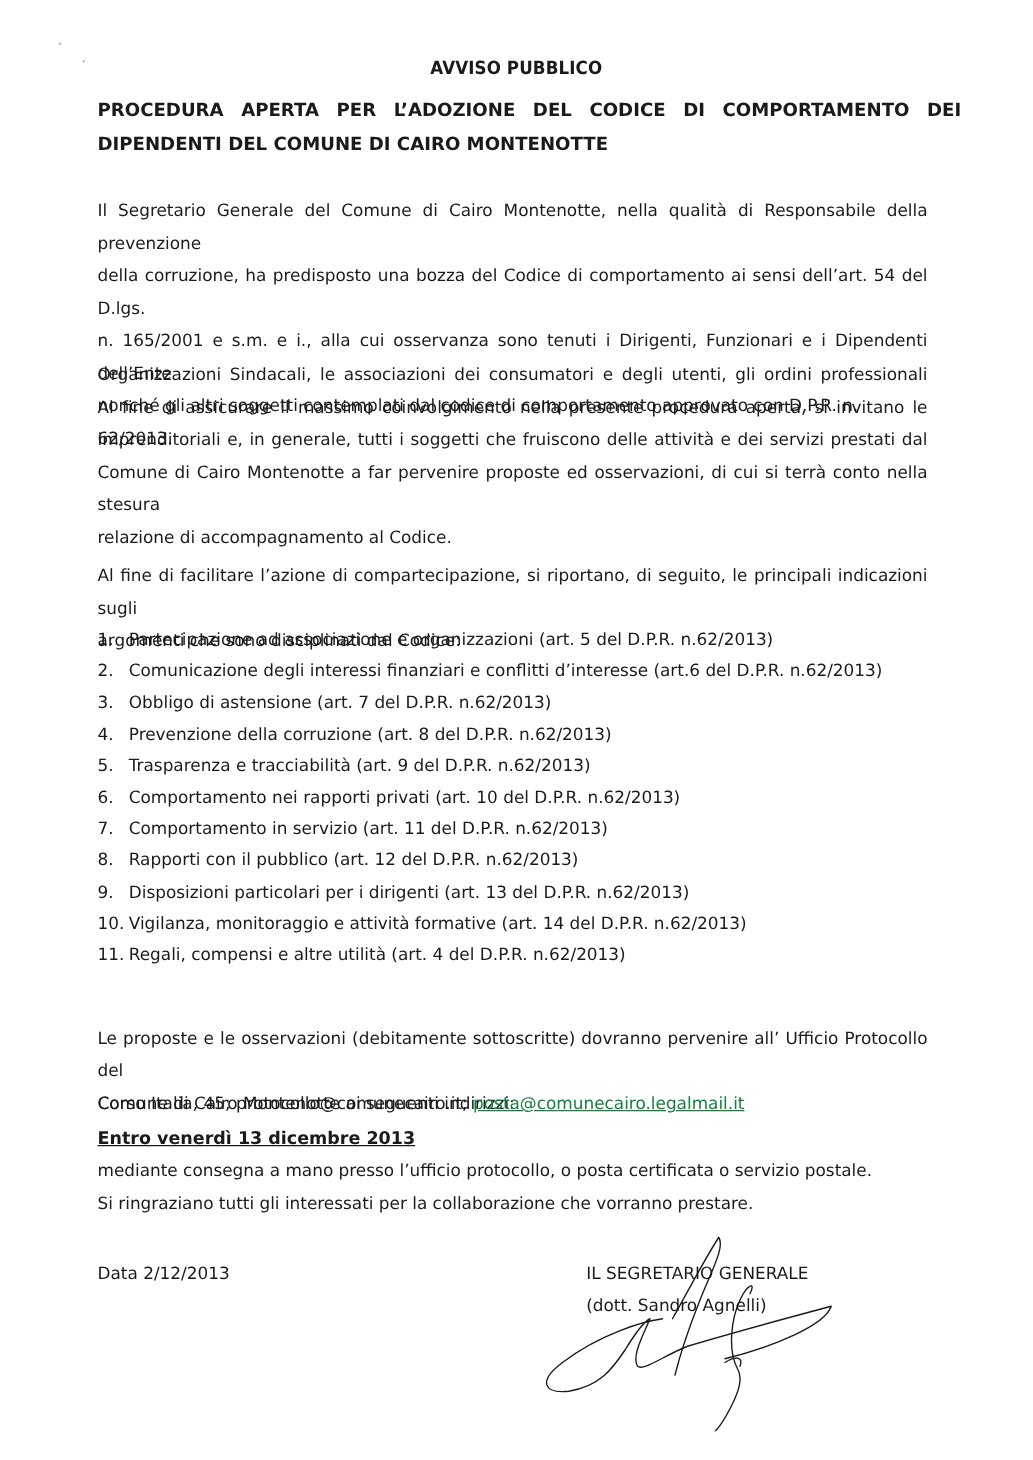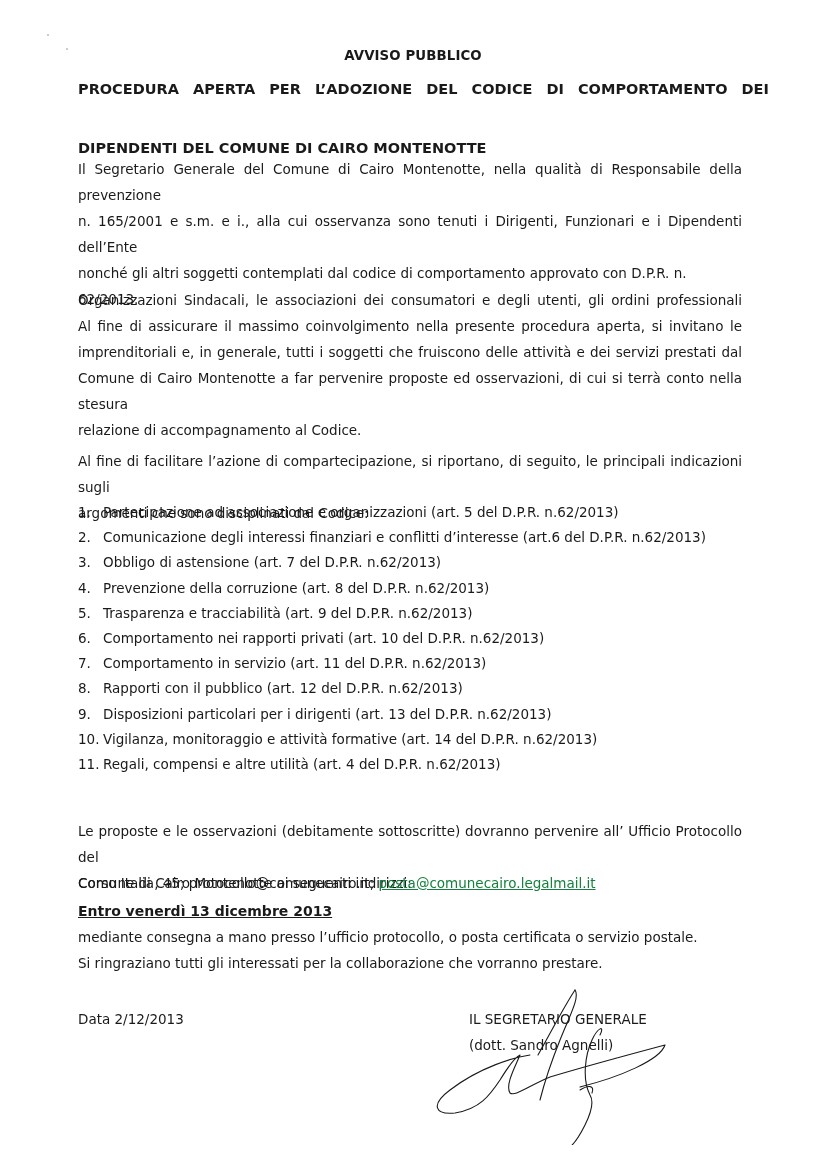--- a/index.html
+++ b/index.html
@@ -13,21 +13,21 @@
     position: absolute; left: 0; width: 826px; top: 47px;
     text-align: center; font-weight: bold; font-size: 14.5px; letter-spacing: 0.1px;
     transform: scaleX(0.92);
   }
   .subtitle {
     position: absolute; left: 78px; width: 664px; top: 76px;
     font-weight: bold; font-size: 14.5px; line-height: 27px;
     text-align: justify; text-align-last: left;
   }
   .subtitle .l1 { display: block; text-align: justify; text-align-last: justify; white-space: nowrap; word-spacing: 9px; }
-  .subtitle .l2 { display: block; margin-top: 32px; }
+  .subtitle .l2 { display: block; }
   .para {
     position: absolute; left: 78px; width: 664px;
     font-size: 13.5px; line-height: 26px; text-align: justify;
   }
   .para .j { display: block; text-align: justify; text-align-last: justify; }
   .para .n { display: block; text-align: left; }
   .p1 { top: 156px; }
   .p2 { top: 287px; }
   .p3 { top: 448px; }
   .list {
@@ -60,20 +60,21 @@
 
   <div class="title">AVVISO PUBBLICO</div>
 
   <div class="subtitle">
     <span class="l1">PROCEDURA APERTA PER L’ADOZIONE DEL CODICE DI COMPORTAMENTO DEI</span>
     <span class="l2">DIPENDENTI DEL COMUNE DI CAIRO MONTENOTTE</span>
   </div>
 
   <div class="para p1">
     <span class="j">Il Segretario Generale del Comune di Cairo Montenotte, nella qualità di Responsabile della prevenzione</span>
+    <span class="j">della corruzione, ha predisposto una bozza del Codice di comportamento ai sensi dell’art. 54 del D.lgs.</span>
     <span class="j">n. 165/2001 e s.m. e i., alla cui osservanza sono tenuti i Dirigenti, Funzionari e i Dipendenti dell’Ente</span>
     <span class="n">nonché gli altri soggetti contemplati dal codice di comportamento approvato con D.P.R. n. 62/2013.</span>
   </div>
 
   <div class="para p2">
     <span class="j">Organizzazioni Sindacali, le associazioni dei consumatori e degli utenti, gli ordini professionali</span>
     <span class="j">Al fine di assicurare il massimo coinvolgimento nella presente procedura aperta, si invitano le</span>
     <span class="j">imprenditoriali e, in generale, tutti i soggetti che fruiscono delle attività e dei servizi prestati dal</span>
     <span class="j">Comune di Cairo Montenotte a far pervenire proposte ed osservazioni, di cui si terrà conto nella stesura</span>
     <span class="n">relazione di accompagnamento al Codice.</span>

